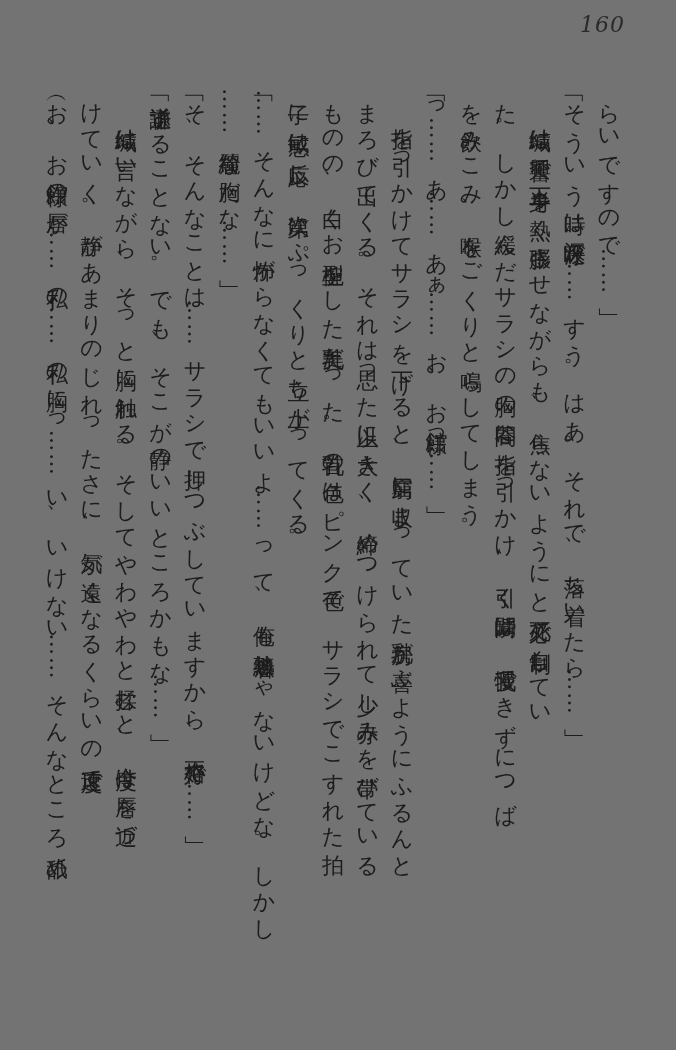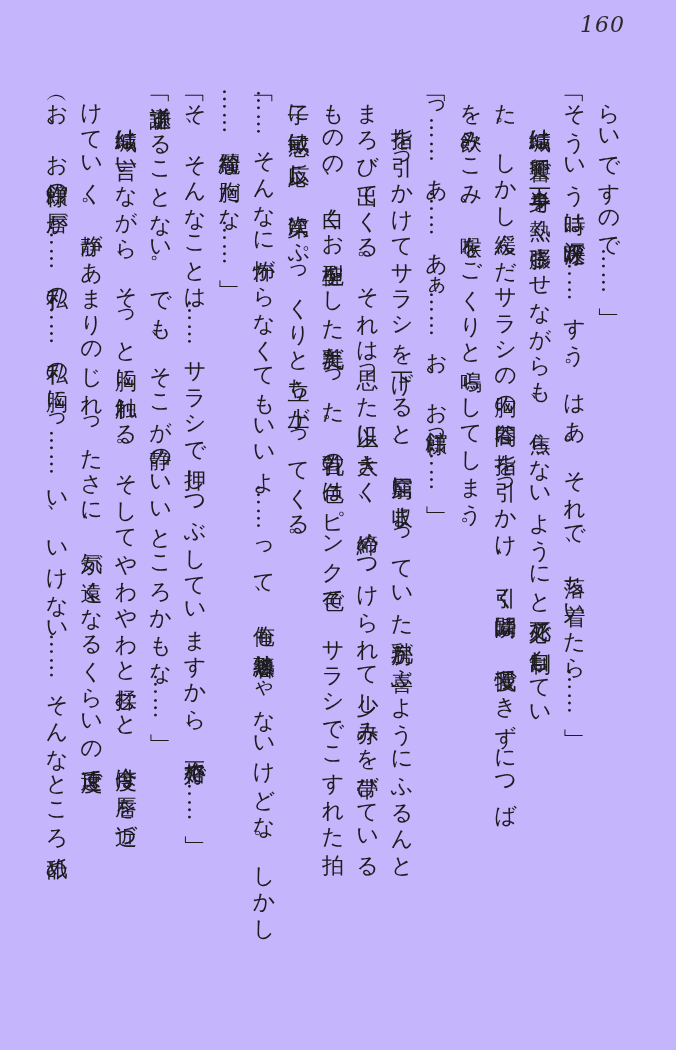--- a/index.html
+++ b/index.html
@@ -10,21 +10,21 @@
     width: 676px;
     height: 1050px;
     background: #fefefe;
     position: relative;
     overflow: hidden;
     font-family: "DejaVu Serif", "Liberation Serif", serif;
   }
   .book-page {
     position: absolute;
     inset: 0;
-    background: #c4b5fd;
+    background: #737373;
   }
   .page-number {
     position: absolute;
     top: 12px;
     right: 51px;
     font-size: 22px;
     font-style: italic;
     color: #2a2a2a;
     letter-spacing: 1px;
   }

